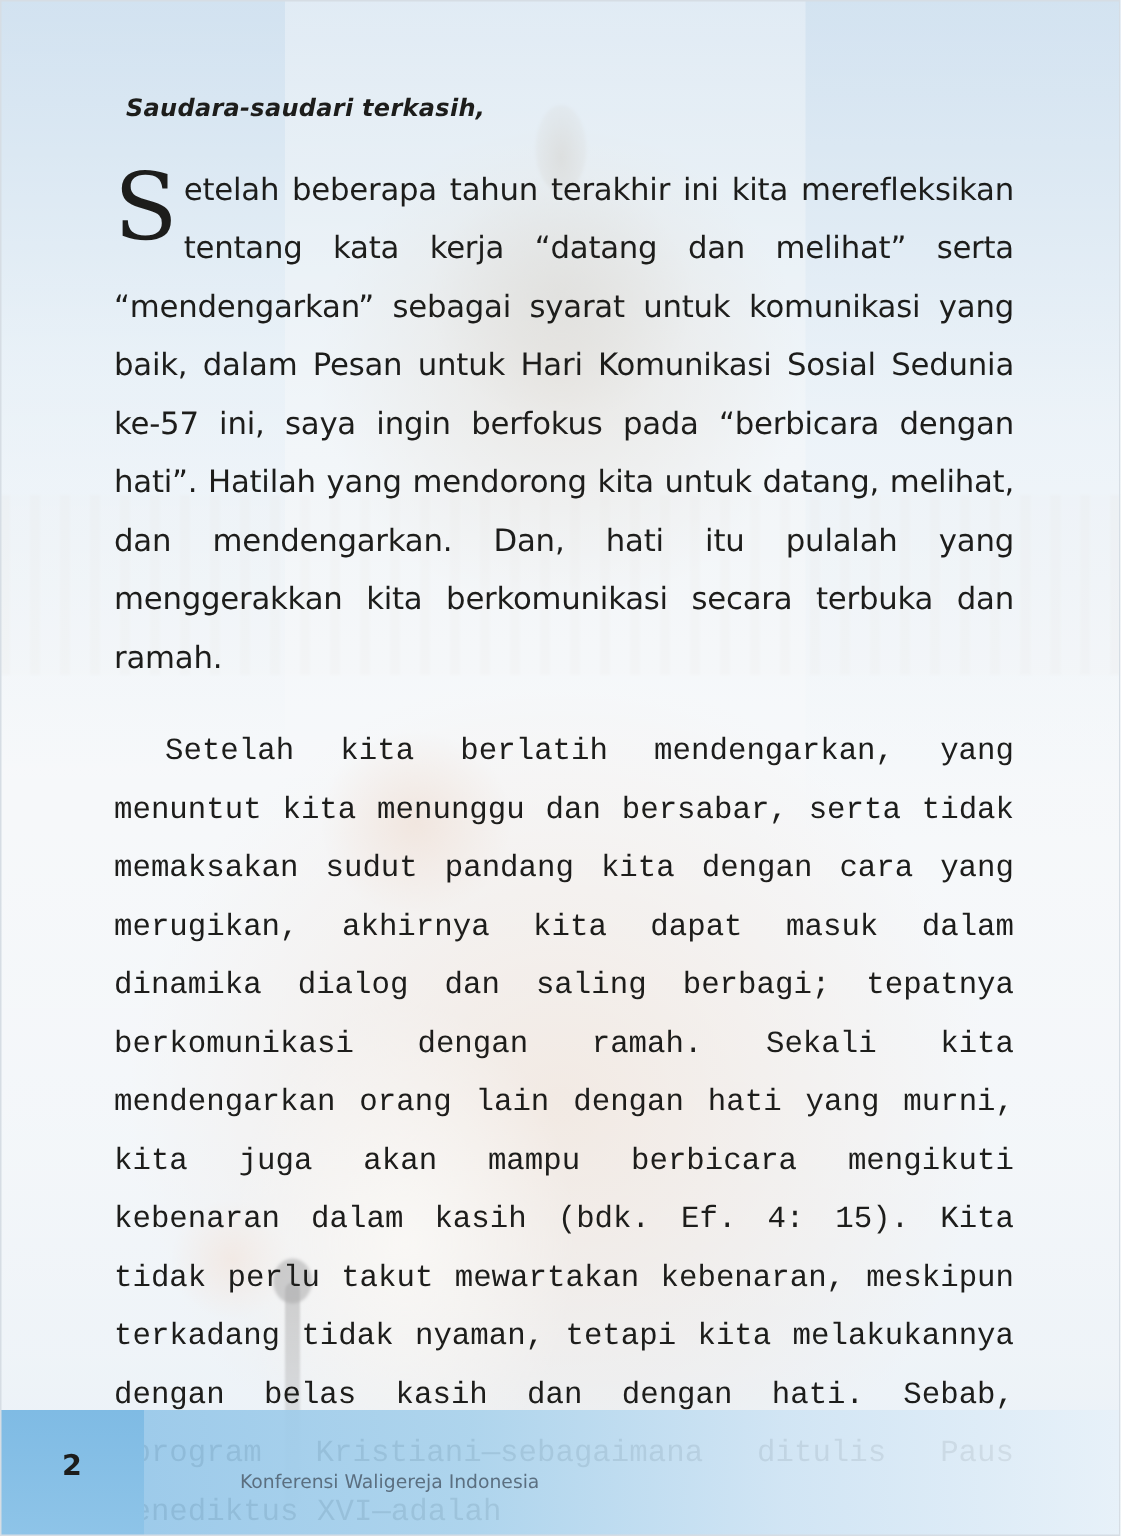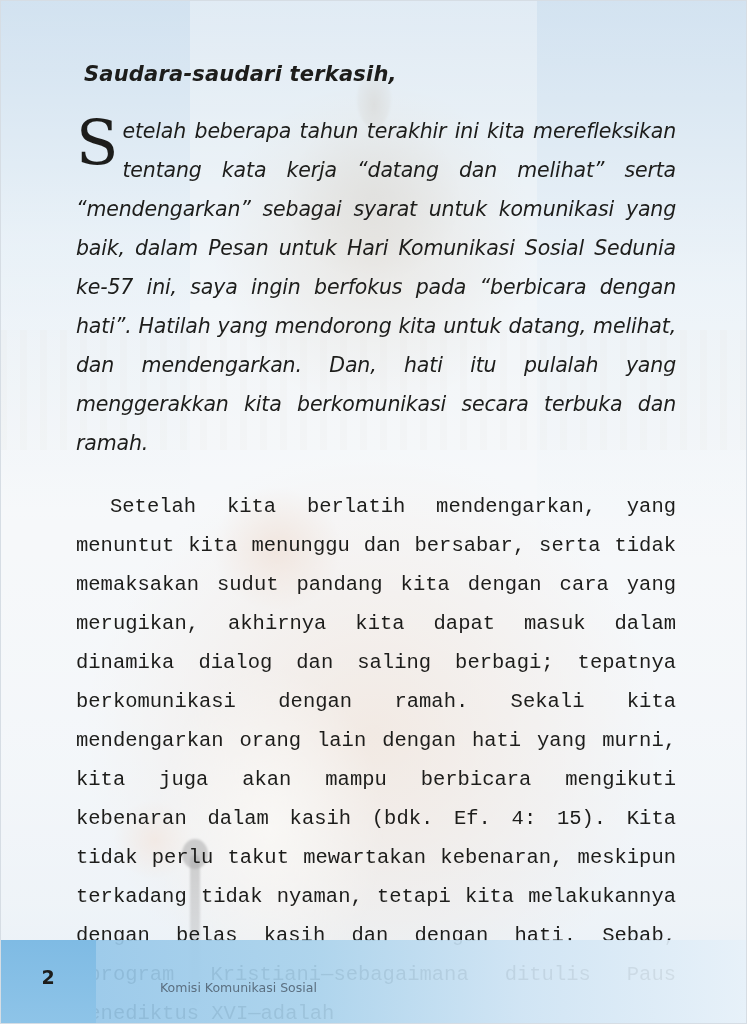--- a/index.html
+++ b/index.html
@@ -130,21 +130,21 @@
   .content {
     position: absolute;
     left: 76px;
     top: 62px;
     width: 600px;
   }
   .salutation {
     font-family: "DejaVu Sans", sans-serif;
     font-style: italic;
     font-weight: bold;
-    font-size: 21px;
+    font-size: 16px;
     color: #1d1d1b;
     letter-spacing: .2px;
     margin: 0 0 26px 8px;
   }
   .para {
     font-family: "DejaVu Sans", sans-serif;
     font-size: 20.5px;
     line-height: 39px;
     color: #1d1d1b;
     text-align: justify;
@@ -162,21 +162,20 @@
     float: left;
     font-family: "DejaVu Serif", serif;
     font-size: 62px;
     line-height: 50px;
     padding: 6px 4px 0 0;
     color: #1d1d1b;
     font-weight: normal;
   }
   .p1-body {
     letter-spacing: -0.15px;
-    font-style: italic;
   }
 
   
   .footer-band {
     position: absolute;
     left: 0;
     bottom: 0;
     width: 747px;
     height: 84px;
     background: linear-gradient(90deg, #8fc3e8 0%, #a9d2ec 42%, #cfe4f4 70%, #e7f1f9 100%);
@@ -234,17 +233,17 @@
       <span class="dropcap">S</span><span class="p1-body">etelah beberapa tahun terakhir ini kita merefleksikan tentang kata kerja “datang dan melihat” serta “mendengarkan” sebagai syarat untuk komunikasi yang baik, dalam Pesan untuk Hari Komunikasi Sosial Sedunia ke-57 ini, saya ingin berfokus pada “berbicara dengan hati”. Hatilah yang mendorong kita untuk datang, melihat, dan mendengarkan. Dan, hati itu pulalah yang menggerakkan kita berkomunikasi secara terbuka dan ramah.</span>
     </p>
 
     <p class="para indent">Setelah kita berlatih mendengarkan, yang menuntut kita menunggu dan bersabar, serta tidak memaksakan sudut pandang kita dengan cara yang merugikan, akhirnya kita dapat masuk dalam dinamika dialog dan saling berbagi; tepatnya berkomunikasi dengan ramah. Sekali kita mendengarkan orang lain dengan hati yang murni, kita juga akan mampu berbicara mengikuti kebenaran dalam kasih (bdk. Ef. 4: 15). Kita tidak perlu takut mewartakan kebenaran, meskipun terkadang tidak nyaman, tetapi kita melakukannya dengan belas kasih dan dengan hati. Sebab, “program Kristiani—sebagaimana ditulis Paus Benediktus XVI—adalah</p>
   </div>
 
   <div class="footer-band"></div>
   <div class="footer-left-block"></div>
   <div class="page-number">2</div>
   <div class="footer-text">
-    <div>Komisi Komunikasi Sosial</div>
+    <div>Konferensi Waligereja Indonesia</div>
   </div>
 
   <div class="page-border"></div>
 </div>
 
 </body></html>

